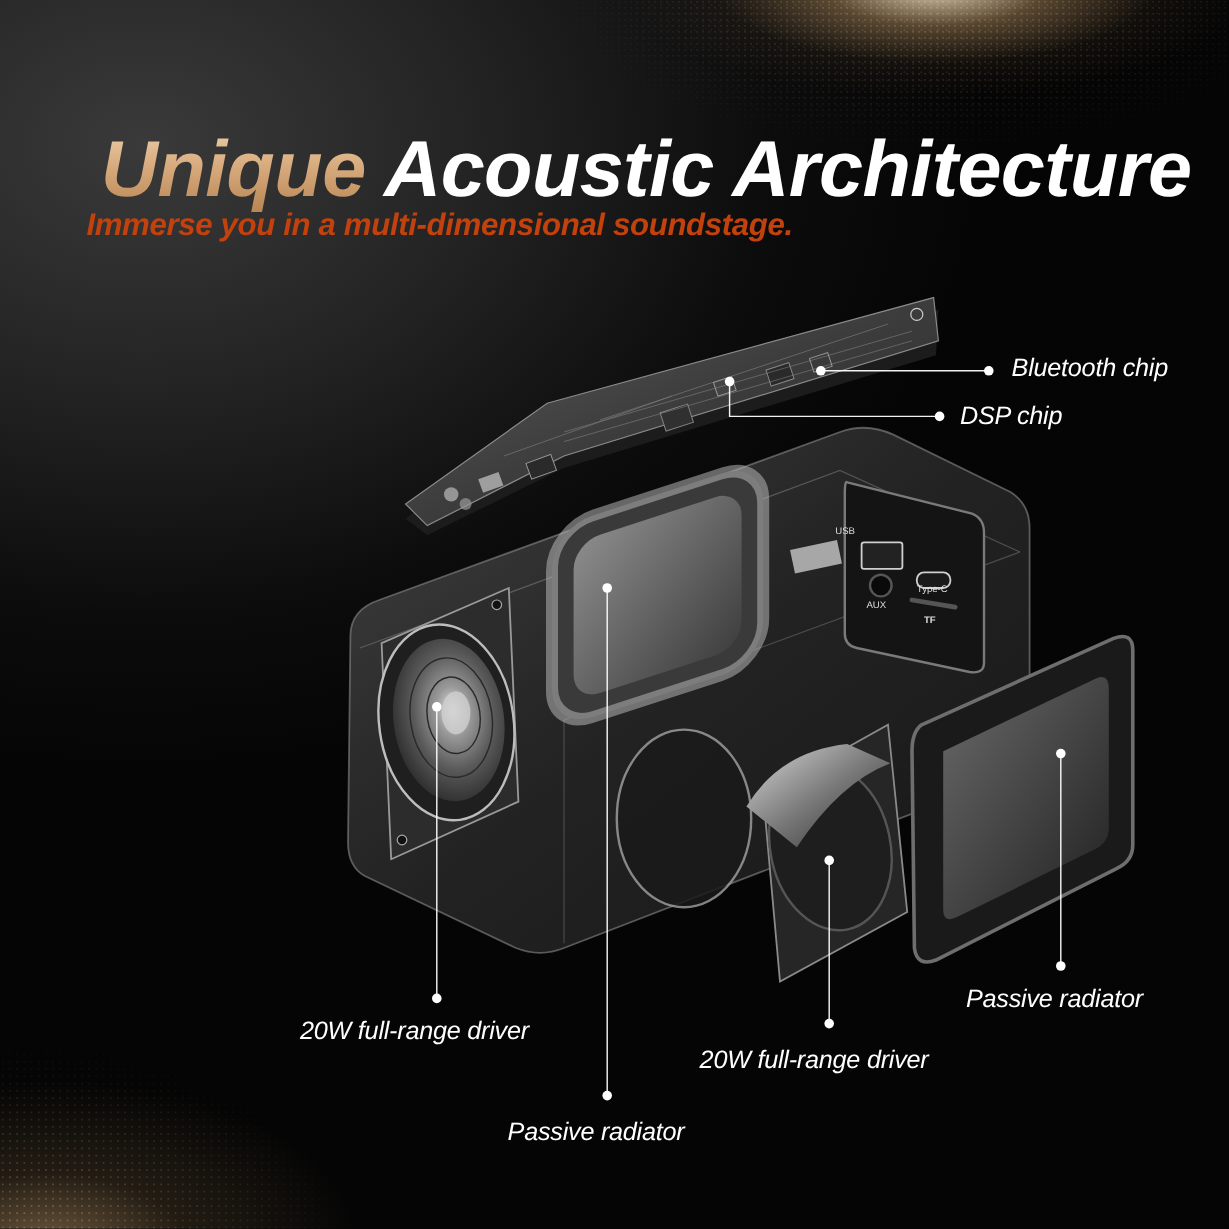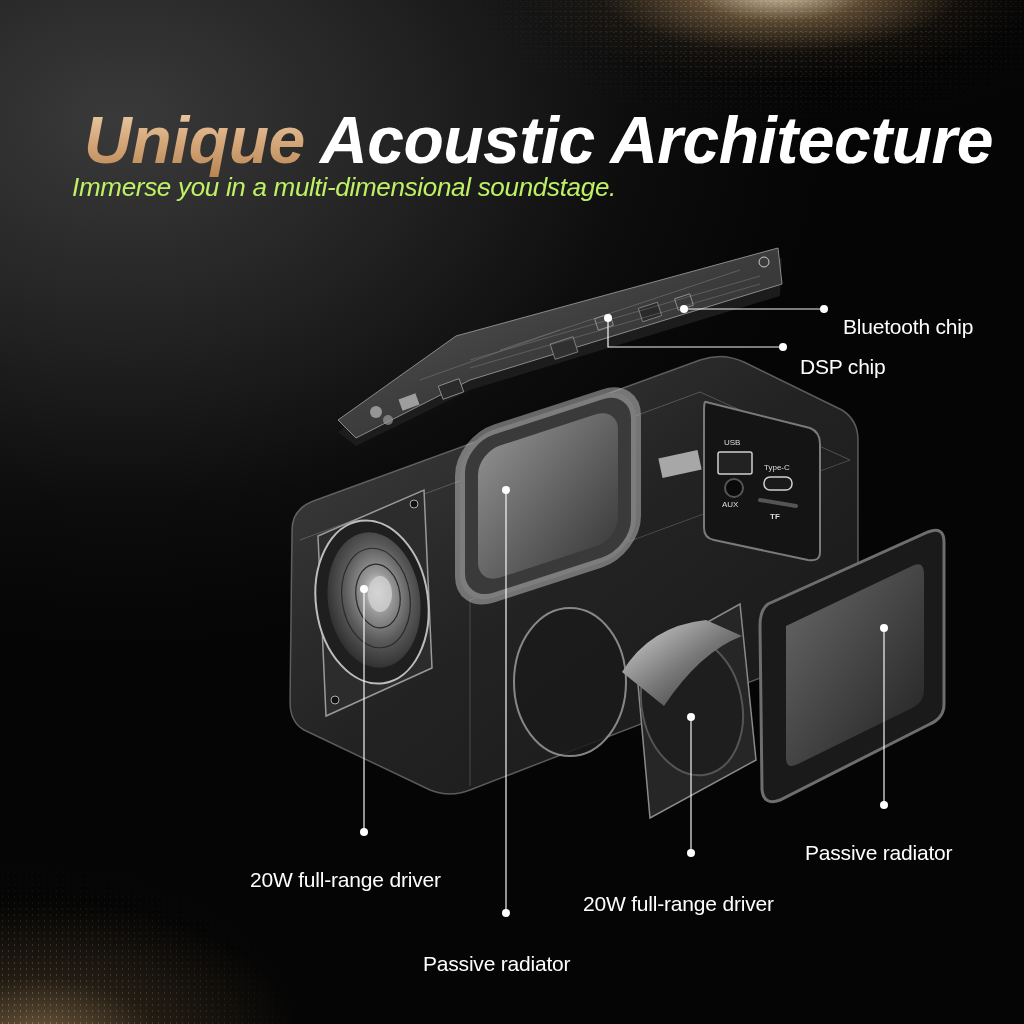--- a/index.html
+++ b/index.html
@@ -35,27 +35,27 @@
     position: absolute; left: 70px; top: 86px; margin: 14px;
     font-size: 66px; font-weight: 700; font-style: italic; letter-spacing: -0.5px;
     color: #ffffff; white-space: nowrap; line-height: 80px;
   }
   .headline .accent {
     background: linear-gradient(180deg, #f0d2ae 0%, #d9ad80 45%, #b98553 100%);
     -webkit-background-clip: text; background-clip: text; color: transparent;
   }
   .subhead {
     position: absolute; left: 72px; top: 172px; margin: 0;
-    font-size: 26px; font-style: italic; font-weight: 400; color: #bef264;
+    font-size: 26px; font-style: italic; font-weight: 700; color: #c2410c;
     white-space: nowrap; letter-spacing: -0.3px;
   }
   .illustration { position: absolute; left: 0; top: 0; width: 1024px; height: 1024px; }
   .callout-label {
-    position: absolute; font-size: 21px; color: #ffffff;
-    white-space: nowrap; letter-spacing: -0.2px; margin-top: 20px;
+    position: absolute; font-size: 21px; font-style: italic; color: #ffffff;
+    white-space: nowrap; letter-spacing: -0.2px;
   }
   .callouts { position: absolute; inset: 0; pointer-events: none; }
 </style>
 </head>
 <body>
 
 <div class="bg"></div>
 <div class="speckle"></div>
 <div class="speckle2"></div>
 
@@ -180,22 +180,22 @@
     <circle cx="364" cy="832" r="4"></circle>
     <circle cx="506" cy="490" r="4"></circle>
     <circle cx="506" cy="913" r="4"></circle>
     <circle cx="691" cy="717" r="4"></circle>
     <circle cx="691" cy="853" r="4"></circle>
     <circle cx="884" cy="628" r="4"></circle>
     <circle cx="884" cy="805" r="4"></circle>
   </g>
 </svg>
 
-<div style="position:absolute;left:724px;top:438px;font-size:8px;color:#ddd;text-align:center;">USB</div>
-<div style="position:absolute;left:764px;top:463px;font-size:8px;color:#ddd;">Type-C</div>
+<div style="position:absolute;left:696px;top:438px;font-size:8px;color:#ddd;text-align:center;">USB</div>
+<div style="position:absolute;left:764px;top:486px;font-size:8px;color:#ddd;">Type-C</div>
 <div style="position:absolute;left:722px;top:500px;font-size:8px;color:#ddd;text-align:right;">AUX</div>
 <div style="position:absolute;left:770px;top:512px;font-size:8px;color:#ddd;font-weight:bold;">TF</div>
 
 <div class="callout-label" style="left:843px;top:295px;">Bluetooth chip</div>
 <div class="callout-label" style="left:800px;top:335px;text-align:center;">DSP chip</div>
 <div class="callout-label" style="left:250px;top:848px;">20W full-range driver</div>
 <div class="callout-label" style="left:423px;top:932px;">Passive radiator</div>
 <div class="callout-label" style="left:583px;top:872px;">20W full-range driver</div>
 <div class="callout-label" style="left:805px;top:821px;">Passive radiator</div>
 

